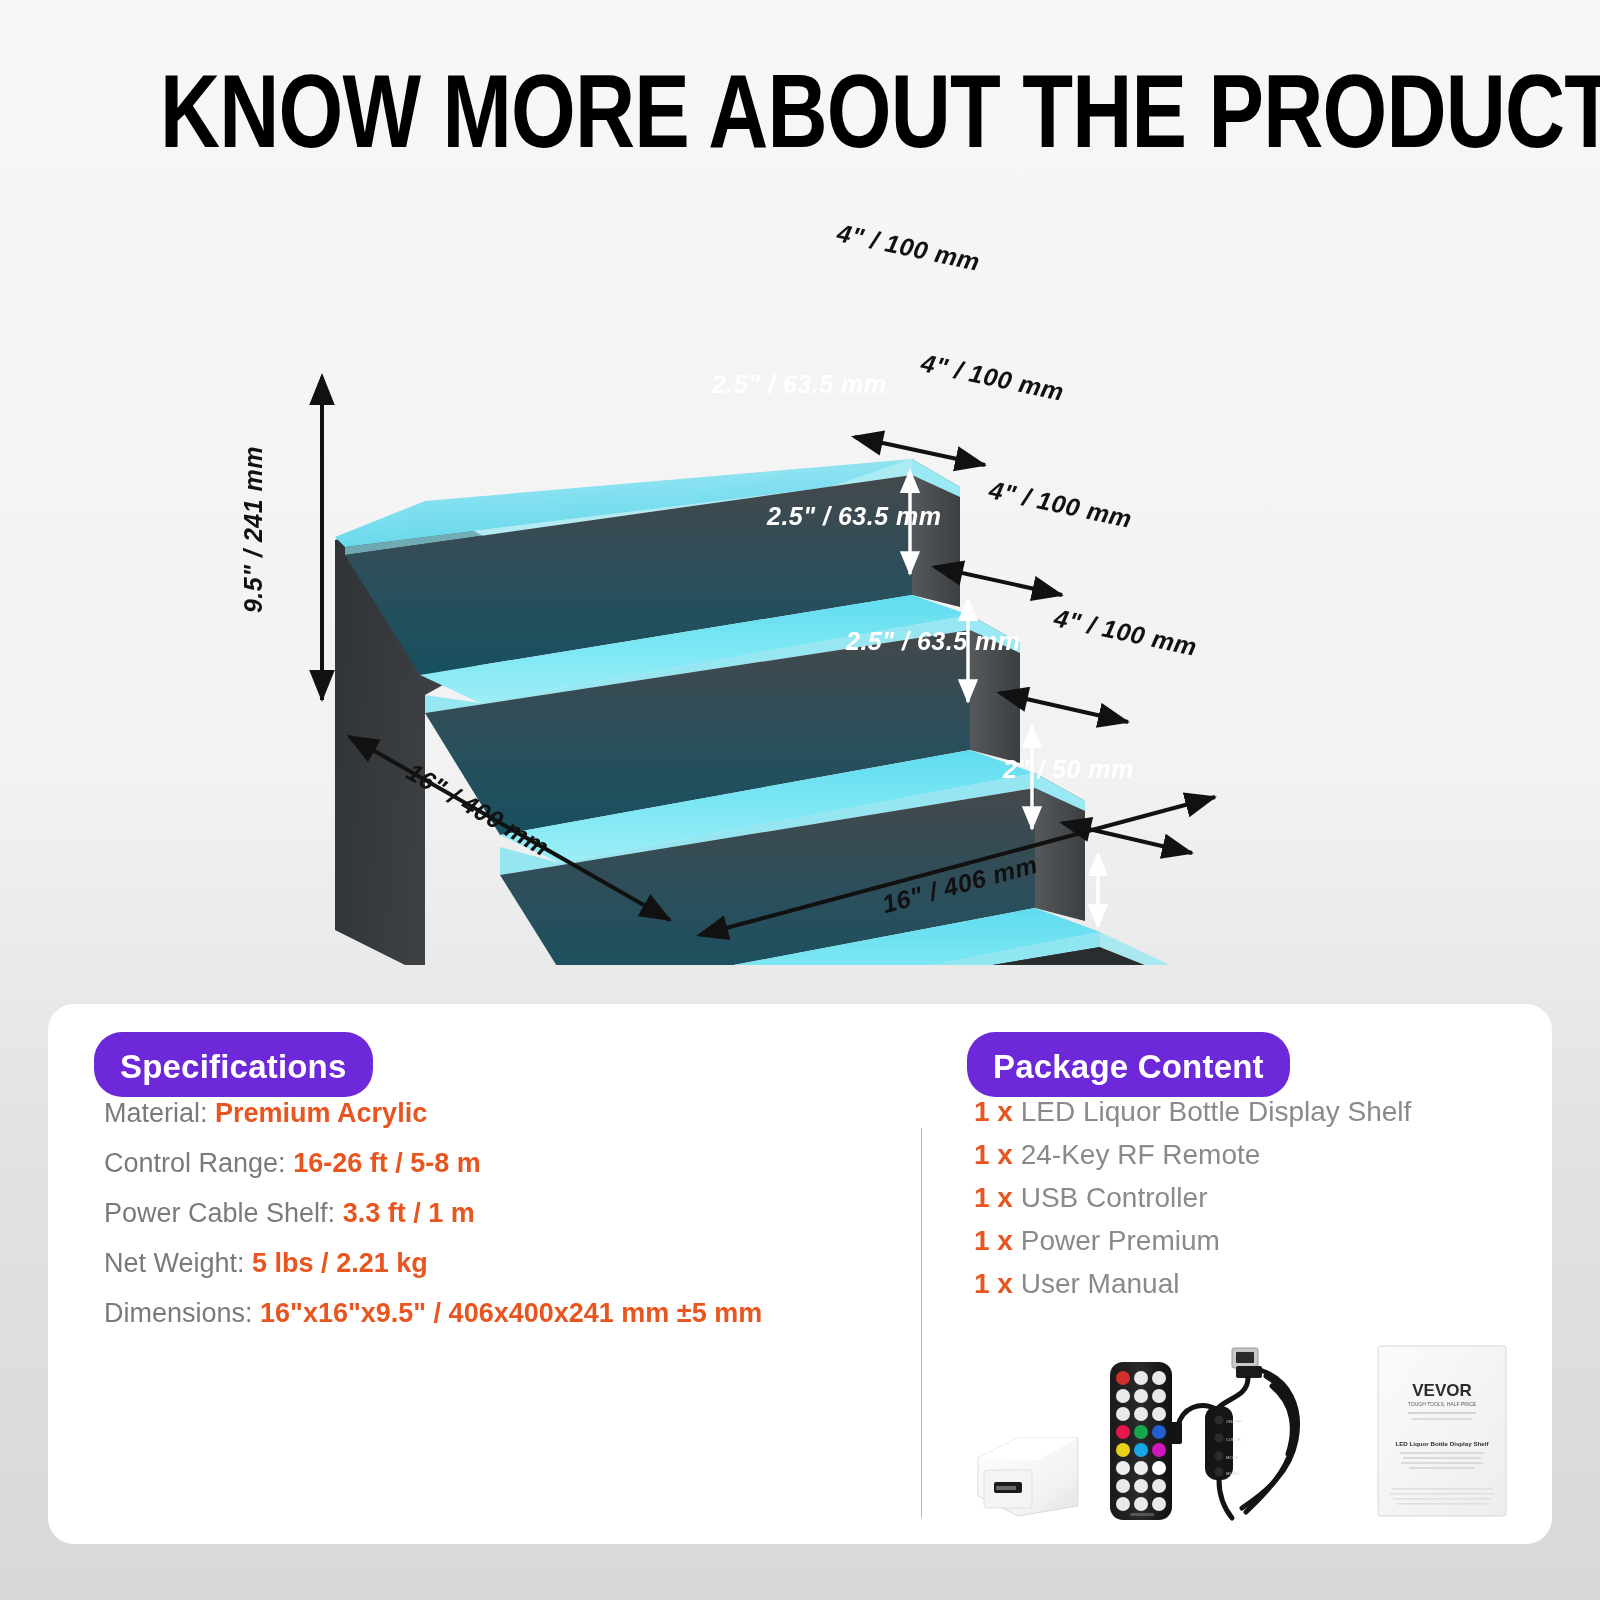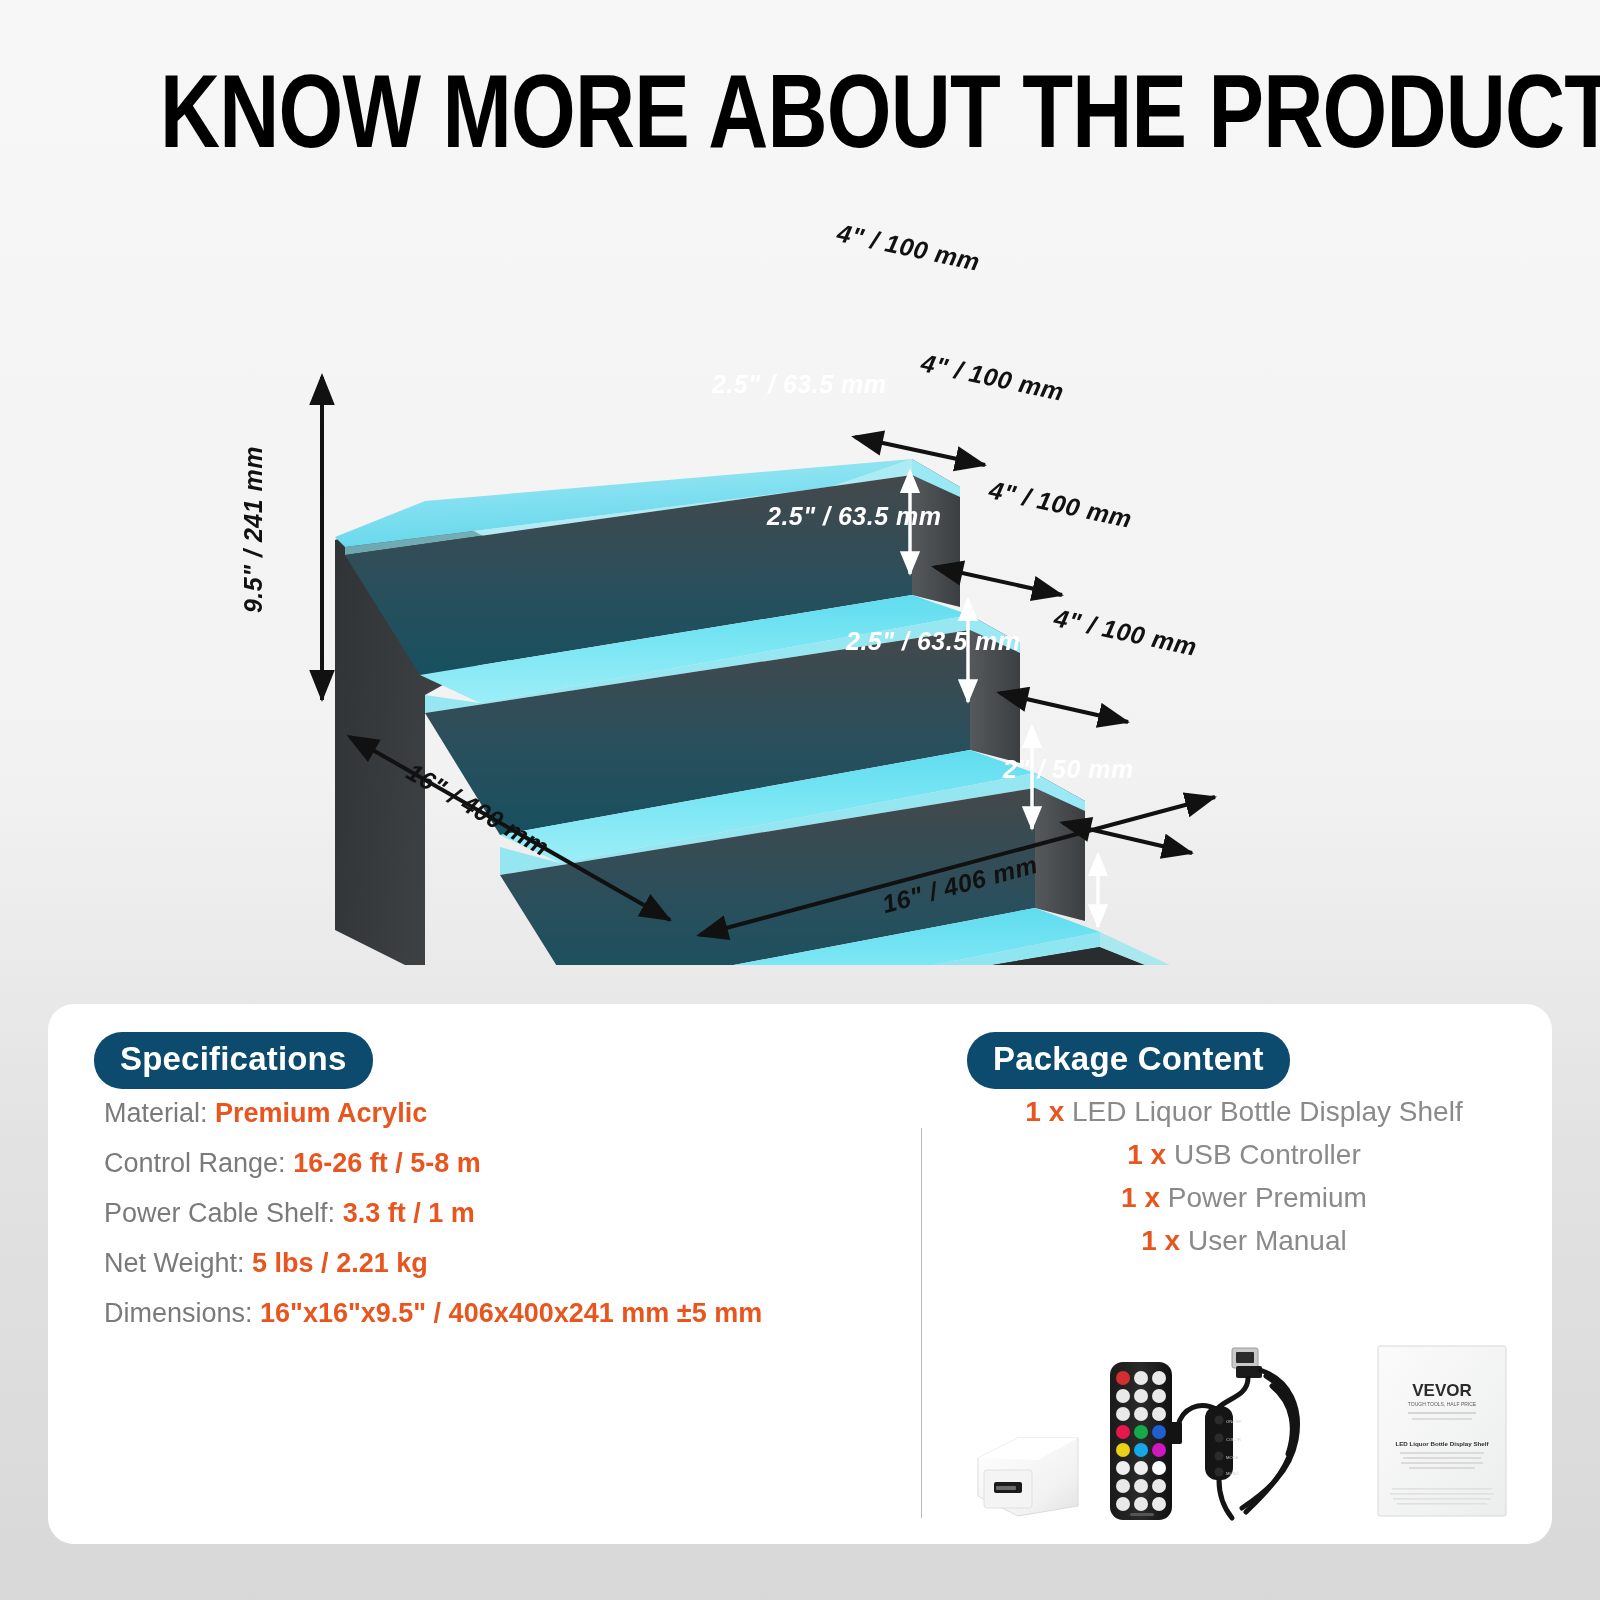--- a/index.html
+++ b/index.html
@@ -43,42 +43,42 @@
     width:1504px; height:540px;
     background:#fff; border-radius:26px;
   }
   #divider {
     position:absolute; left:921px; top:1128px;
     width:1px; height:390px; background:#b9b9b9;
   }
 
   .pill {
     display:inline-block;
-    background:#0c4a6e; color:#fff;
+    background:#6d28d9; color:#fff;
     font-weight:bold; font-size:33px;
-    padding:8px 26px 11px 26px;
+    padding:16px 26px 11px 26px;
     border-radius:28px;
     letter-spacing:0.2px;
   }
 
   #spec-pill-wrap { position:absolute; left:94px; top:1032px; }
   #pkg-pill-wrap  { position:absolute; left:967px; top:1032px; }
 
   
   #spec-list { position:absolute; left:104px; top:1100px; width:800px; }
   .spec-row {
     font-size:27px; line-height:1.0;
     margin-bottom:23px;
     color:#7a7a7a;
     white-space:nowrap;
   }
   .spec-row .v { color:#E8551F; font-weight:bold; }
 
   
-  #pkg-list { position:absolute; left:974px; top:1098px; width:540px;text-align:center; }
+  #pkg-list { position:absolute; left:974px; top:1098px; width:540px; }
   .pkg-row {
     font-size:28px; line-height:1.0;
     margin-bottom:15px;
     color:#8a8a8a;
     white-space:nowrap;
   }
   .pkg-row .q { color:#E8551F; font-weight:bold; }
 
   
   #photos { position:absolute; left:960px; top:1330px; width:560px; height:200px; }
@@ -239,20 +239,24 @@
   <div class="spec-row">
     <span>Dimensions:</span>
     <span class="v">16"x16"x9.5" / 406x400x241 mm ±5 mm</span>
   </div>
 </div>
 
 <div id="pkg-list">
   <div class="pkg-row">
     <span class="q">1 x</span>
     <span>LED Liquor Bottle Display Shelf</span>
+  </div>
+  <div class="pkg-row">
+    <span class="q">1 x</span>
+    <span>24-Key RF Remote</span>
   </div>
   <div class="pkg-row">
     <span class="q">1 x</span>
     <span>USB Controller</span>
   </div>
   <div class="pkg-row">
     <span class="q">1 x</span>
     <span>Power Premium</span>
   </div>
   <div class="pkg-row">

